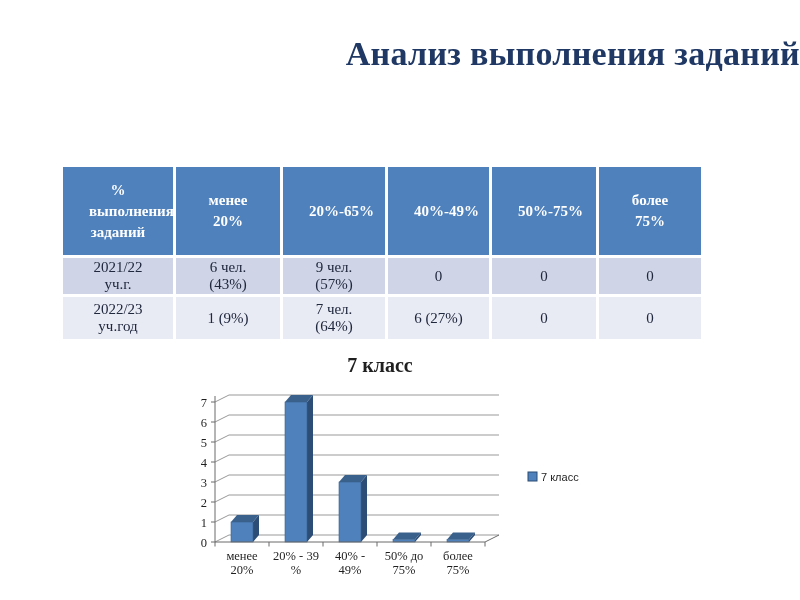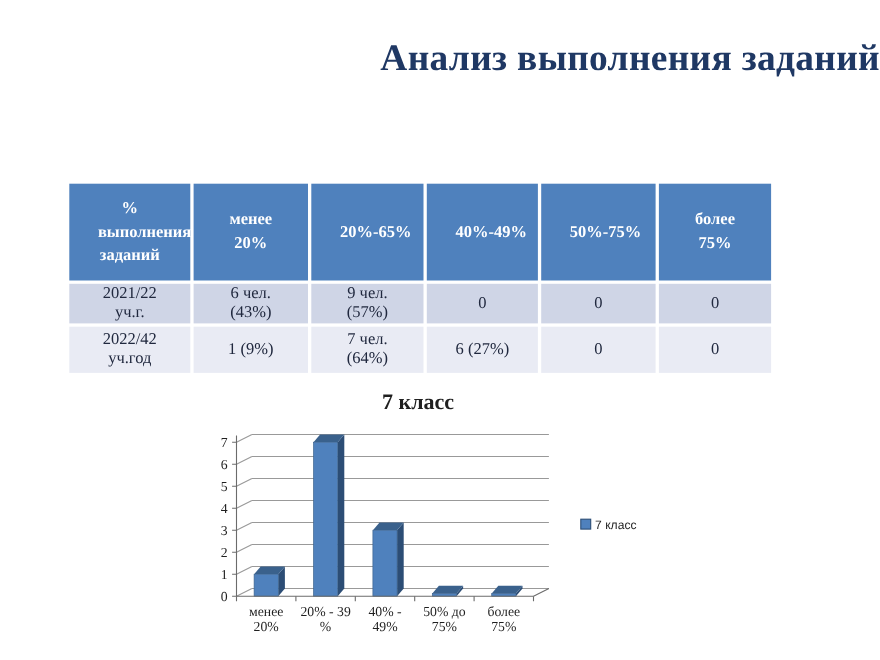--- a/index.html
+++ b/index.html
@@ -60,21 +60,21 @@
     <tbody>
         <tr class="row-0">
           <td>2021/22 уч.г.</td>
           <td>6 чел. (43%)</td>
           <td>9 чел. (57%)</td>
           <td>0</td>
           <td>0</td>
           <td>0</td>
         </tr>
         <tr class="row-1">
-          <td>2022/42
+          <td>2022/23
 уч.год</td>
           <td class="bold">1 (9%)</td>
           <td class="bold">7 чел. (64%)</td>
           <td class="bold">6 (27%)</td>
           <td>0</td>
           <td>0</td>
         </tr>
       </tbody>
   </table>
 

